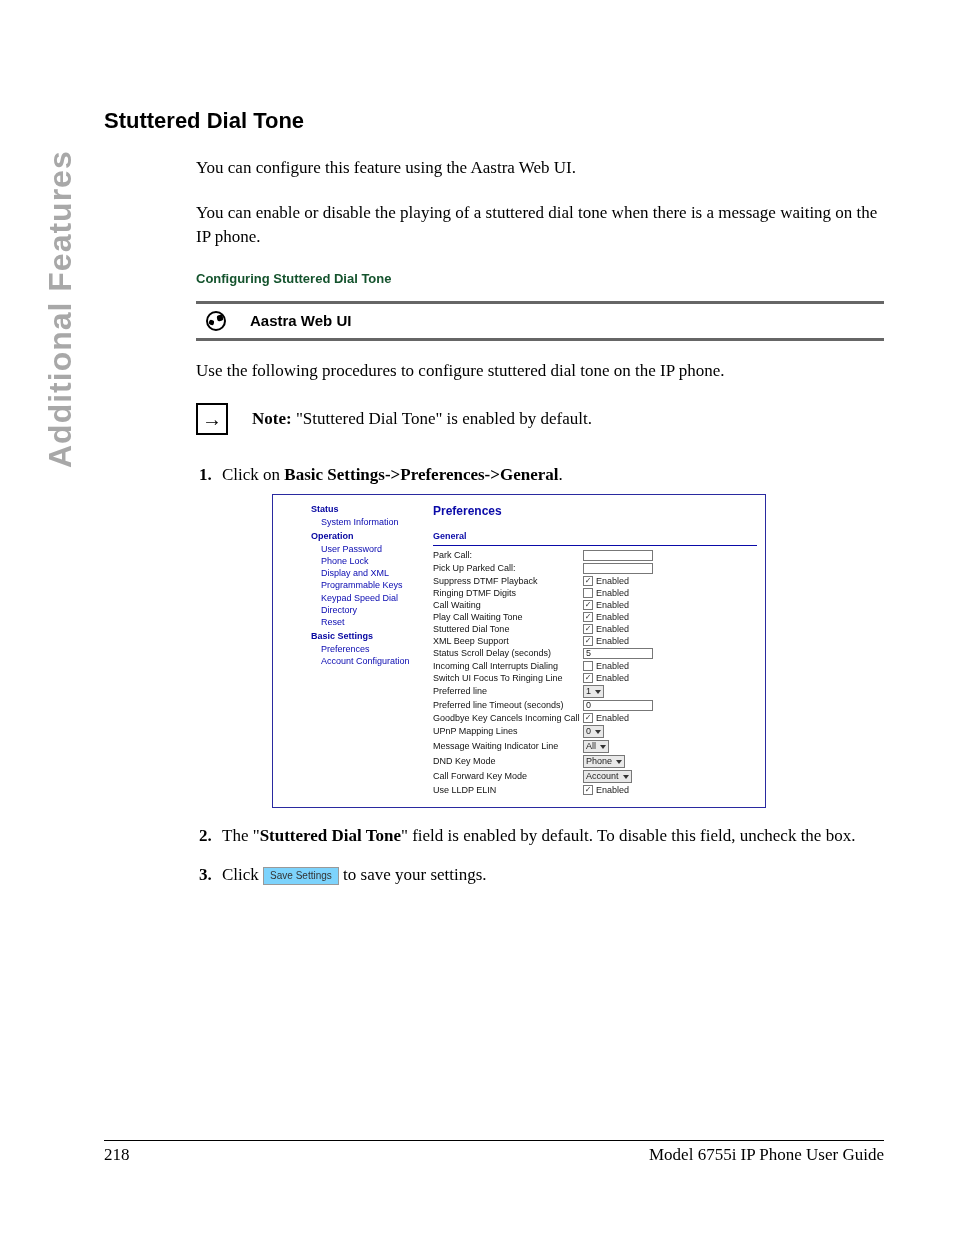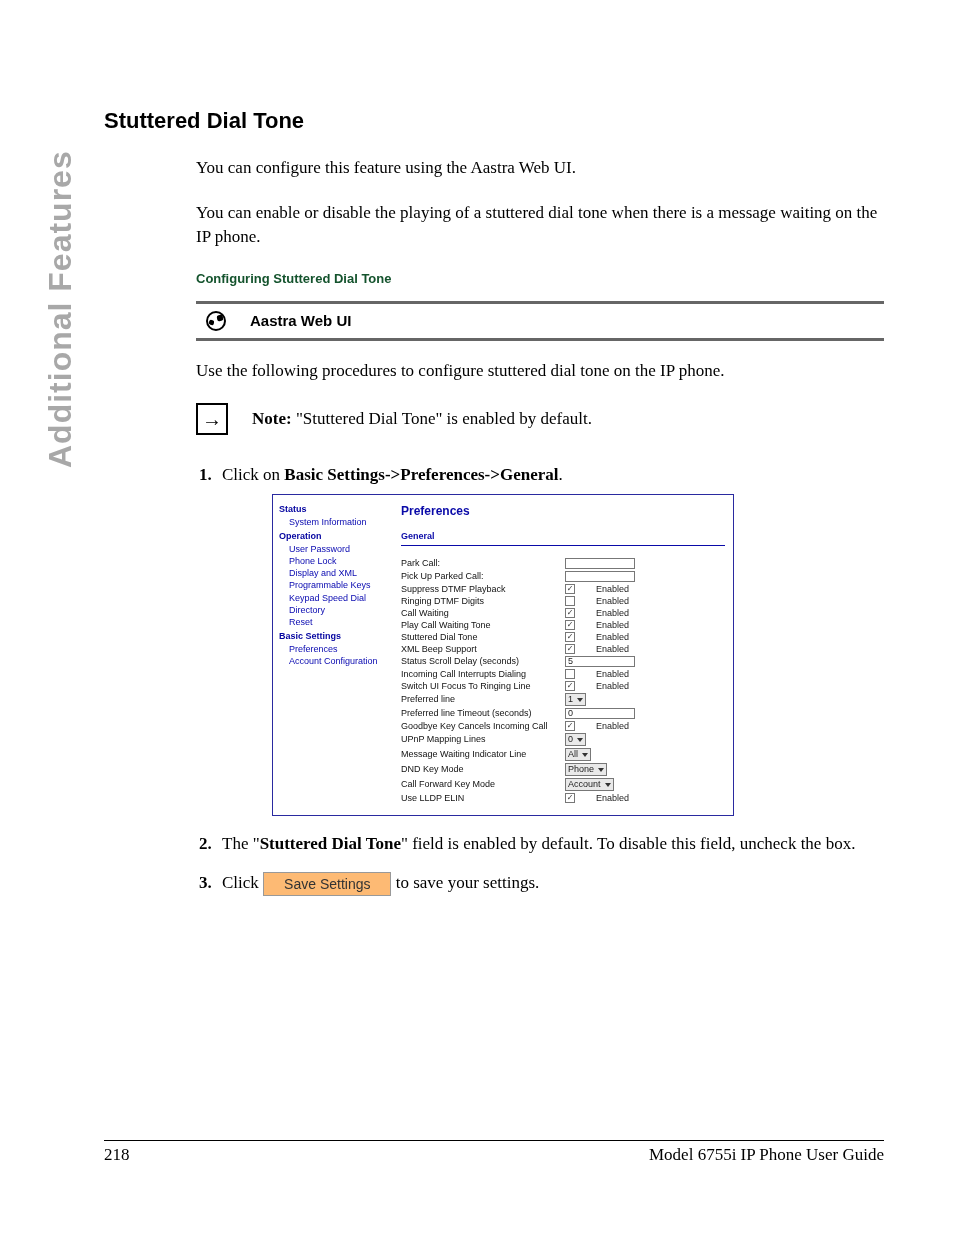--- a/index.html
+++ b/index.html
@@ -127,20 +127,21 @@
   
   .embed {
     width: 460px;
     border: 1px solid #2a2aa0;
     margin: 6px 0 16px 50px;
     font-family: Arial, Helvetica, sans-serif;
     font-size: 9px;
     color: #1a1a9a;
     display: flex;
     background: #fff;
+    padding-left: 32px;
   }
   .embed-nav {
     width: 120px;
     padding: 6px 6px 6px 6px;
     box-sizing: border-box;
   }
   .nav-h { color: #0505a0; font-weight: bold; margin-top: 2px; }
   .nav-i { color: #0808b0; margin-left: 10px; line-height: 1.35; }
   .nav-i.sel { font-weight: normal; }
   .embed-main {
@@ -153,32 +154,32 @@
     font-weight: bold;
     font-size: 12px;
     margin: 2px 0 10px 0;
   }
   .gen-title {
     color: #0a0aa8;
     font-weight: bold;
     font-size: 9px;
     border-bottom: 1px solid #0a0aa8;
     padding-bottom: 2px;
-    margin-bottom: 12px;
+    margin-bottom: 4px;
   }
   .pref-row {
     display: flex;
     align-items: center;
     color: #222;
     font-size: 9px;
     line-height: 1.0;
     margin: 2px 0;
   }
   .pref-row .lbl { flex: 0 0 150px; color: #111; }
-  .pref-row .ctl { flex: 1; display: flex; align-items: flex-end; gap: 21px; margin-left: 14px; }
+  .pref-row .ctl { flex: 1; display: flex; align-items: flex-end; gap: 3px; }
   .tinput {
     width: 70px; height: 11px;
     border: 1px solid #777;
     background: #fff;
     font-size: 9px;
     padding: 0 2px;
     box-sizing: border-box;
   }
   .tselect {
     height: 13px;
@@ -204,24 +205,24 @@
     display: inline-flex; align-items: center; justify-content: center;
     font-size: 8px; color: #333;
     box-sizing: border-box;
     line-height: 1;
   }
   .tchk.on::before { content: "✓"; }
 
   .btn-chip {
     display: inline-block;
     border: 1px solid #999;
-    background: #fdba74;
-    font-family: Arial, Helvetica, sans-serif;
-    font-size: 14px;
-    padding: 1px 20px;
+    background: #7dd3fc;
+    font-family: Arial, Helvetica, sans-serif;
+    font-size: 10px;
+    padding: 1px 6px;
     vertical-align: middle;
     color: #333;
   }
 
   .footer {
     position: absolute;
     left: 104px;
     right: 70px;
     bottom: 70px;
     border-top: 1px solid #000;

